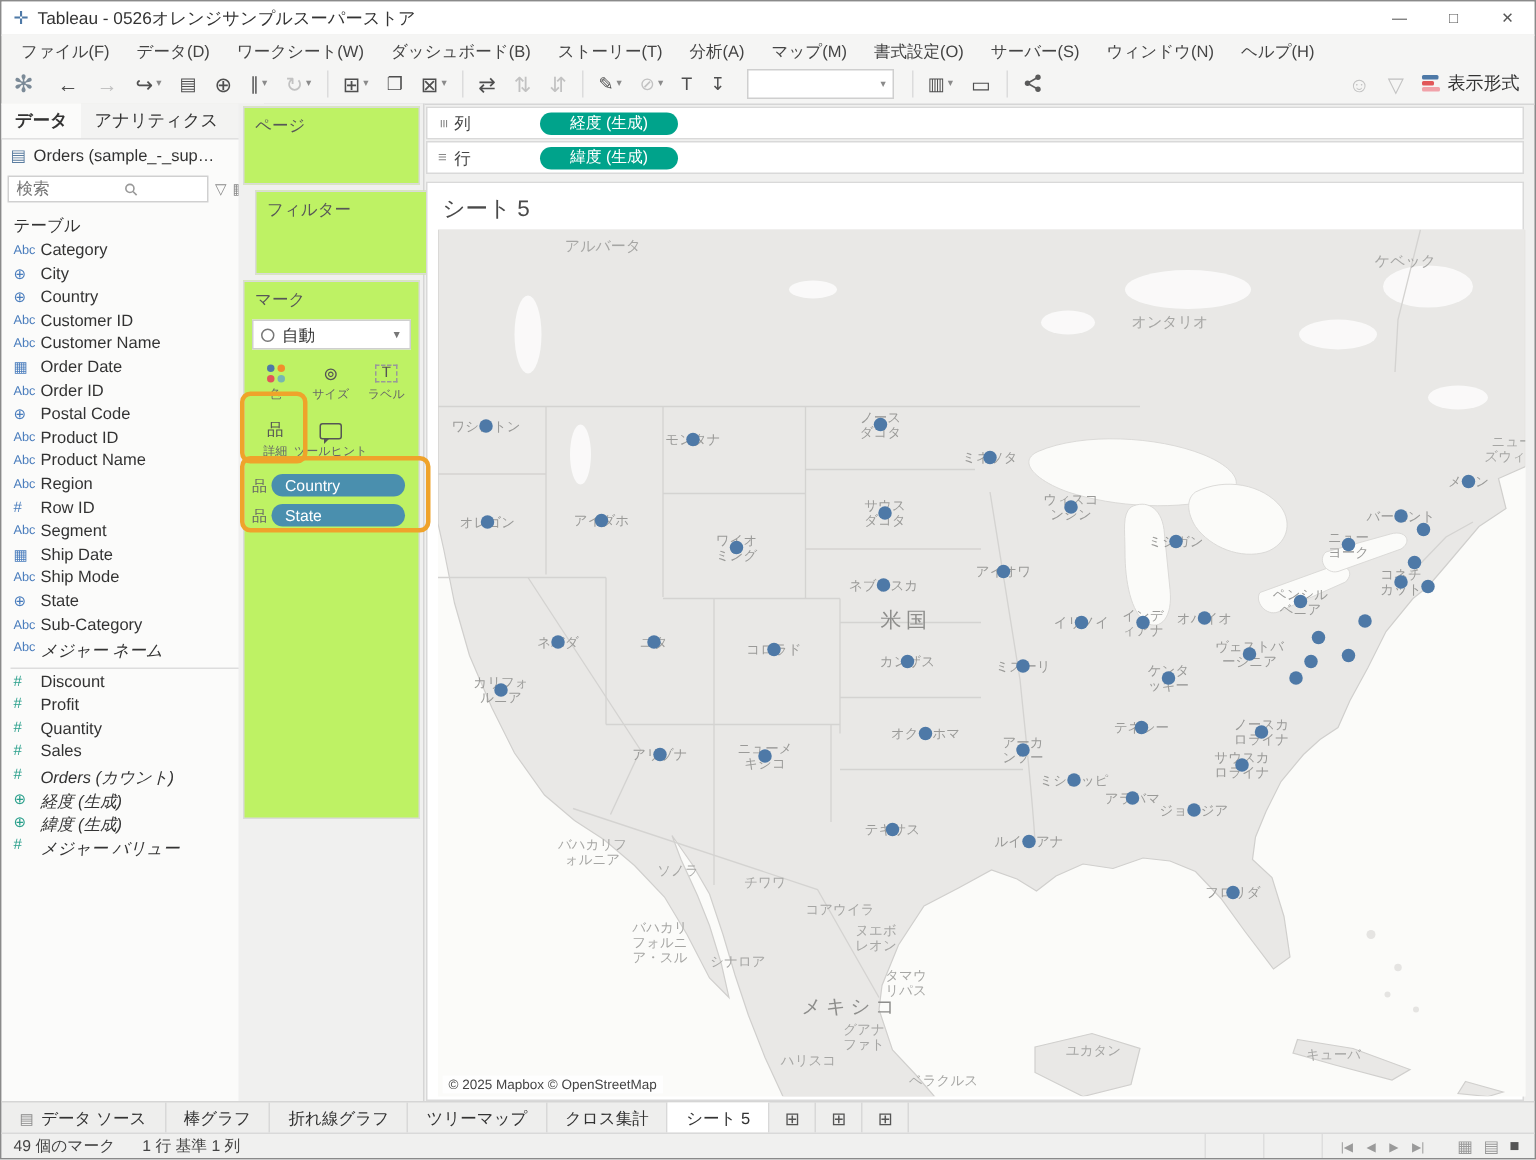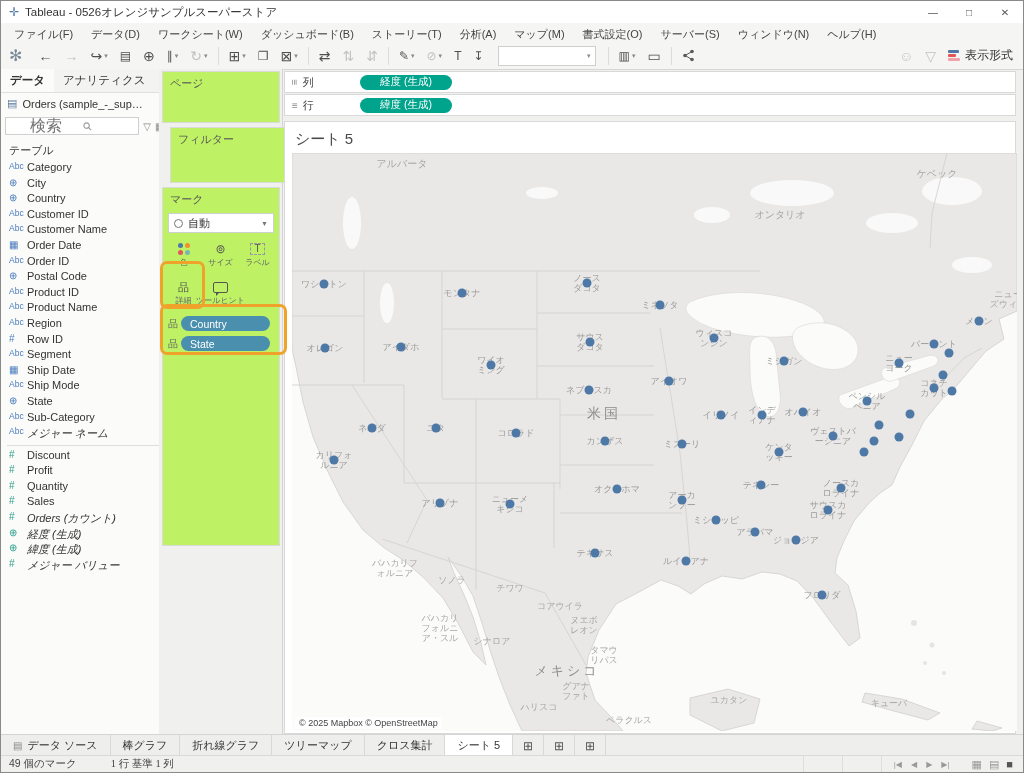--- a/index.html
+++ b/index.html
@@ -34,21 +34,21 @@
   
   .datapane{position:absolute;top:68px;left:0;width:176px;bottom:38px;background:#fbfbfa;border-right:1px solid #d5d5d5;box-sizing:border-box;}
   .pane-tabs{height:23px;display:flex;align-items:center;background:#f3f3f2;border-bottom:1px solid #e0e0e0;}
   .pane-tab{font-size:11.5px;color:#333;padding:0 9px;height:100%;display:flex;align-items:center;}
   .pane-tab.active{background:#fbfbfa;font-weight:bold;}
   .pane-collapse{margin-left:auto;color:#777;font-size:11px;padding-right:7px;}
   .datasource-row{height:21px;display:flex;align-items:center;font-size:11px;color:#333;padding-left:6px;gap:5px;}
   .ds-icon{color:#5b7da0;font-size:11px;}
   .search-row{height:20px;display:flex;align-items:center;margin:2px 4px 2px 4px;gap:4px;}
   .search-box{flex:1;height:16px;border:1px solid #d0d0d0;background:#fff;display:flex;align-items:center;padding:0 3px;}
-  .search-box input{border:0;outline:0;width:70px;font-size:16px;color:#555;font-family:inherit;background:transparent;text-align:center;}
+  .search-box input{border:0;outline:0;width:70px;font-size:11px;color:#555;font-family:inherit;background:transparent;}
   .mini-icon{color:#8a8a8a;font-size:10px;}
   .tables-label{font-size:11px;color:#333;padding:5px 0 3px 8px;}
   .field-row{height:15.6px;display:flex;align-items:flex-start;font-size:11px;color:#333;white-space:nowrap;}
   .field-icon{width:18px;margin-left:8px;font-size:8.5px;flex:none;}
   .icon-blue{color:#4a7dbd;}
   .icon-green{color:#2ba08c;}
   .field-label{margin-left:0;}
   .field-label.italic{font-style:italic;}
   .sep-line{height:1px;background:#ddd;margin:3px 6px;}
   
@@ -102,21 +102,21 @@
   .place-label{fill:#a6a6a4;}
   .place-label.big{fill:#8d8d8b;letter-spacing:3px;}
   .mark-dot{fill:#4e79a7;}
   
   .tabbar{position:absolute;left:0;right:0;bottom:16px;height:22px;background:#eeeeed;border-top:1px solid #d5d5d5;display:flex;align-items:stretch;box-sizing:border-box;}
   .sheet-tab{display:flex;align-items:center;gap:5px;padding:0 12px;font-size:11px;color:#333;border-right:1px solid #d8d8d8;white-space:nowrap;}
   .sheet-tab.active{background:#fff;}
   .newtab{width:30px;display:flex;align-items:center;justify-content:center;color:#555;font-size:12px;border-right:1px solid #d8d8d8;}
   .statusbar{position:absolute;left:0;right:0;bottom:0;height:16px;background:#f0f0ef;border-top:1px solid #d9d9d9;display:flex;align-items:center;font-size:10.5px;color:#444;}
   .status-marks{padding-left:8px;}
-  .status-layout{margin-left:34px;font-family:Liberation Serif, serif;}
+  .status-layout{margin-left:18px;}
   .status-right{margin-left:auto;display:flex;align-items:center;height:100%;}
   .status-cell{width:38px;height:100%;border-left:1px solid #dedede;}
   .nav-group{display:flex;gap:9px;padding:0 12px;color:#9a9a9a;font-size:8px;border-left:1px solid #dedede;height:100%;align-items:center;}
   .view-icons{display:flex;gap:7px;padding:0 10px;font-size:11px;color:#999;align-items:center;}
   .view-icons .cur{color:#555;}
 </style>
 </head>
 <body>
 
 <div class="app">

